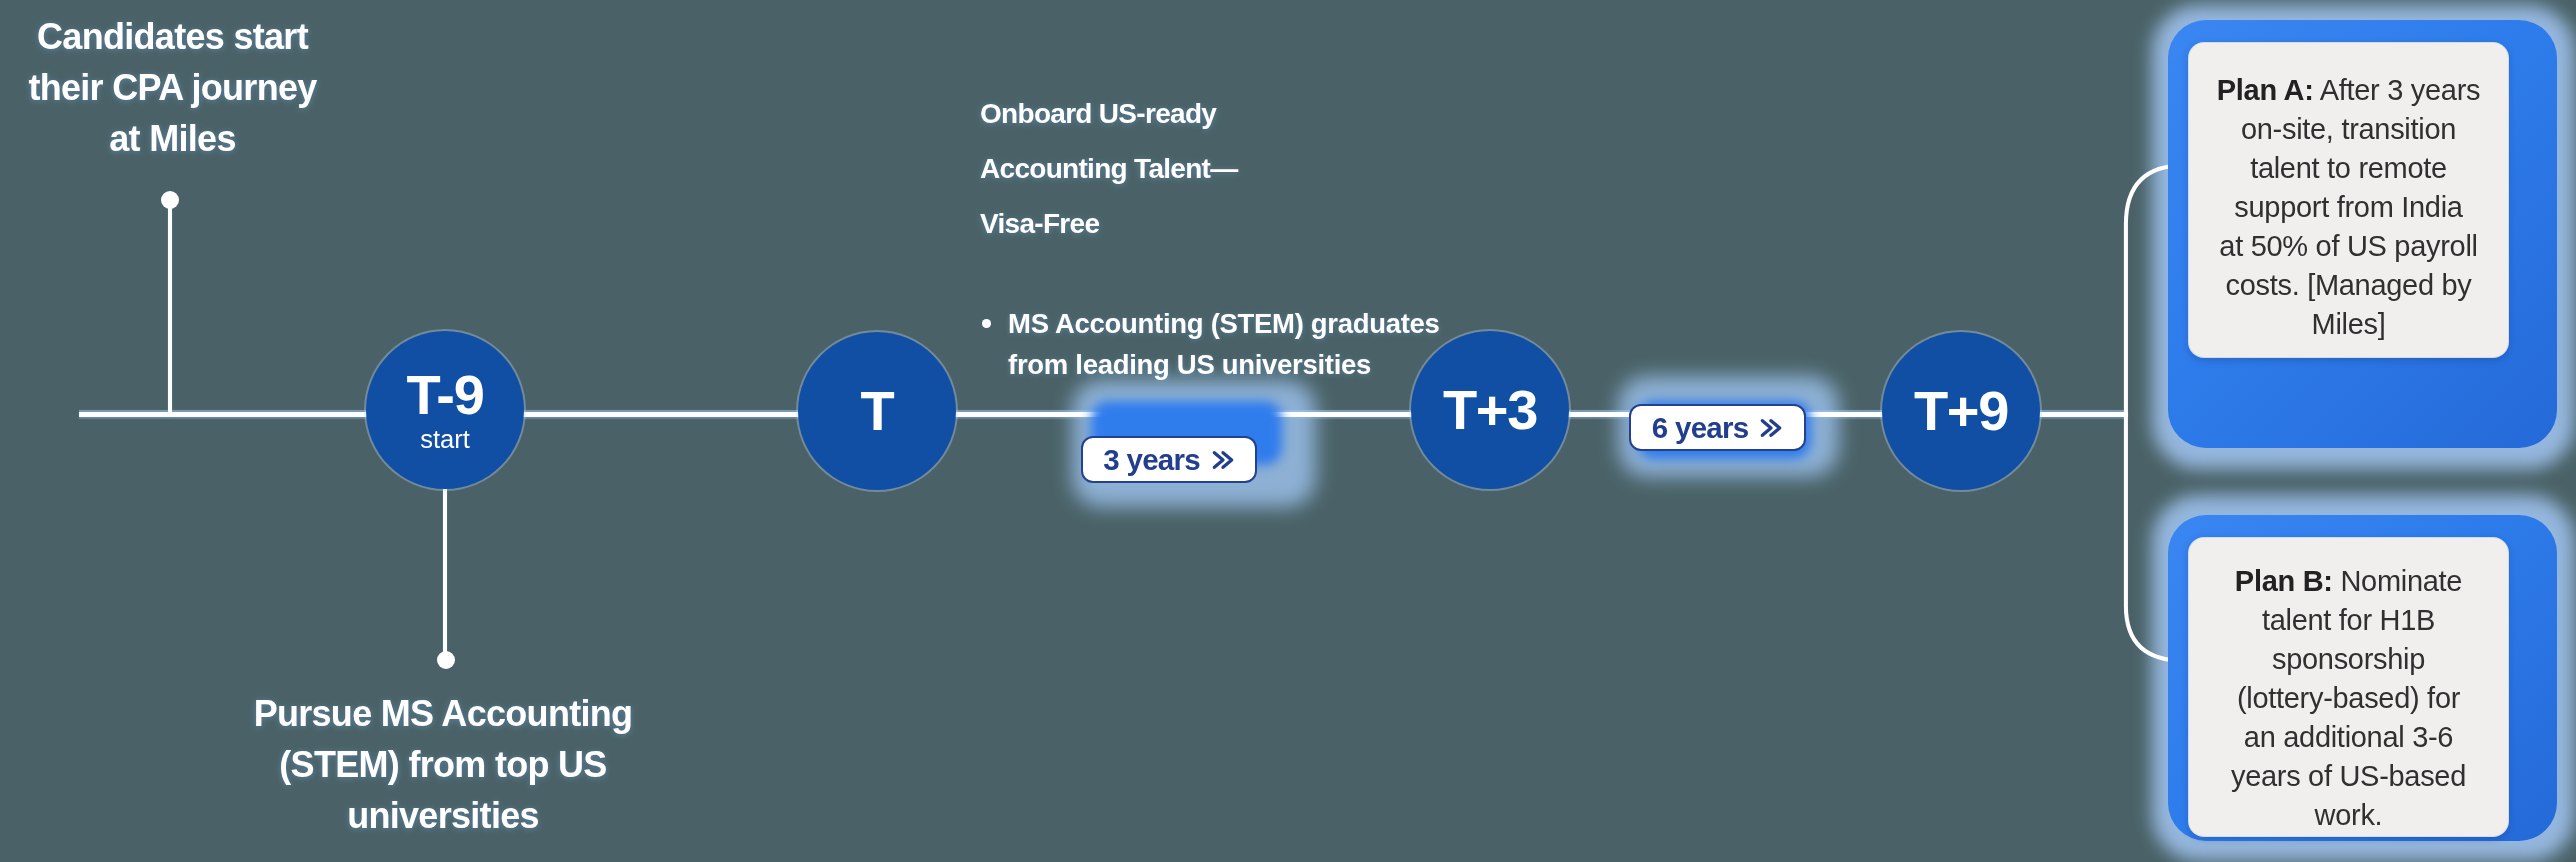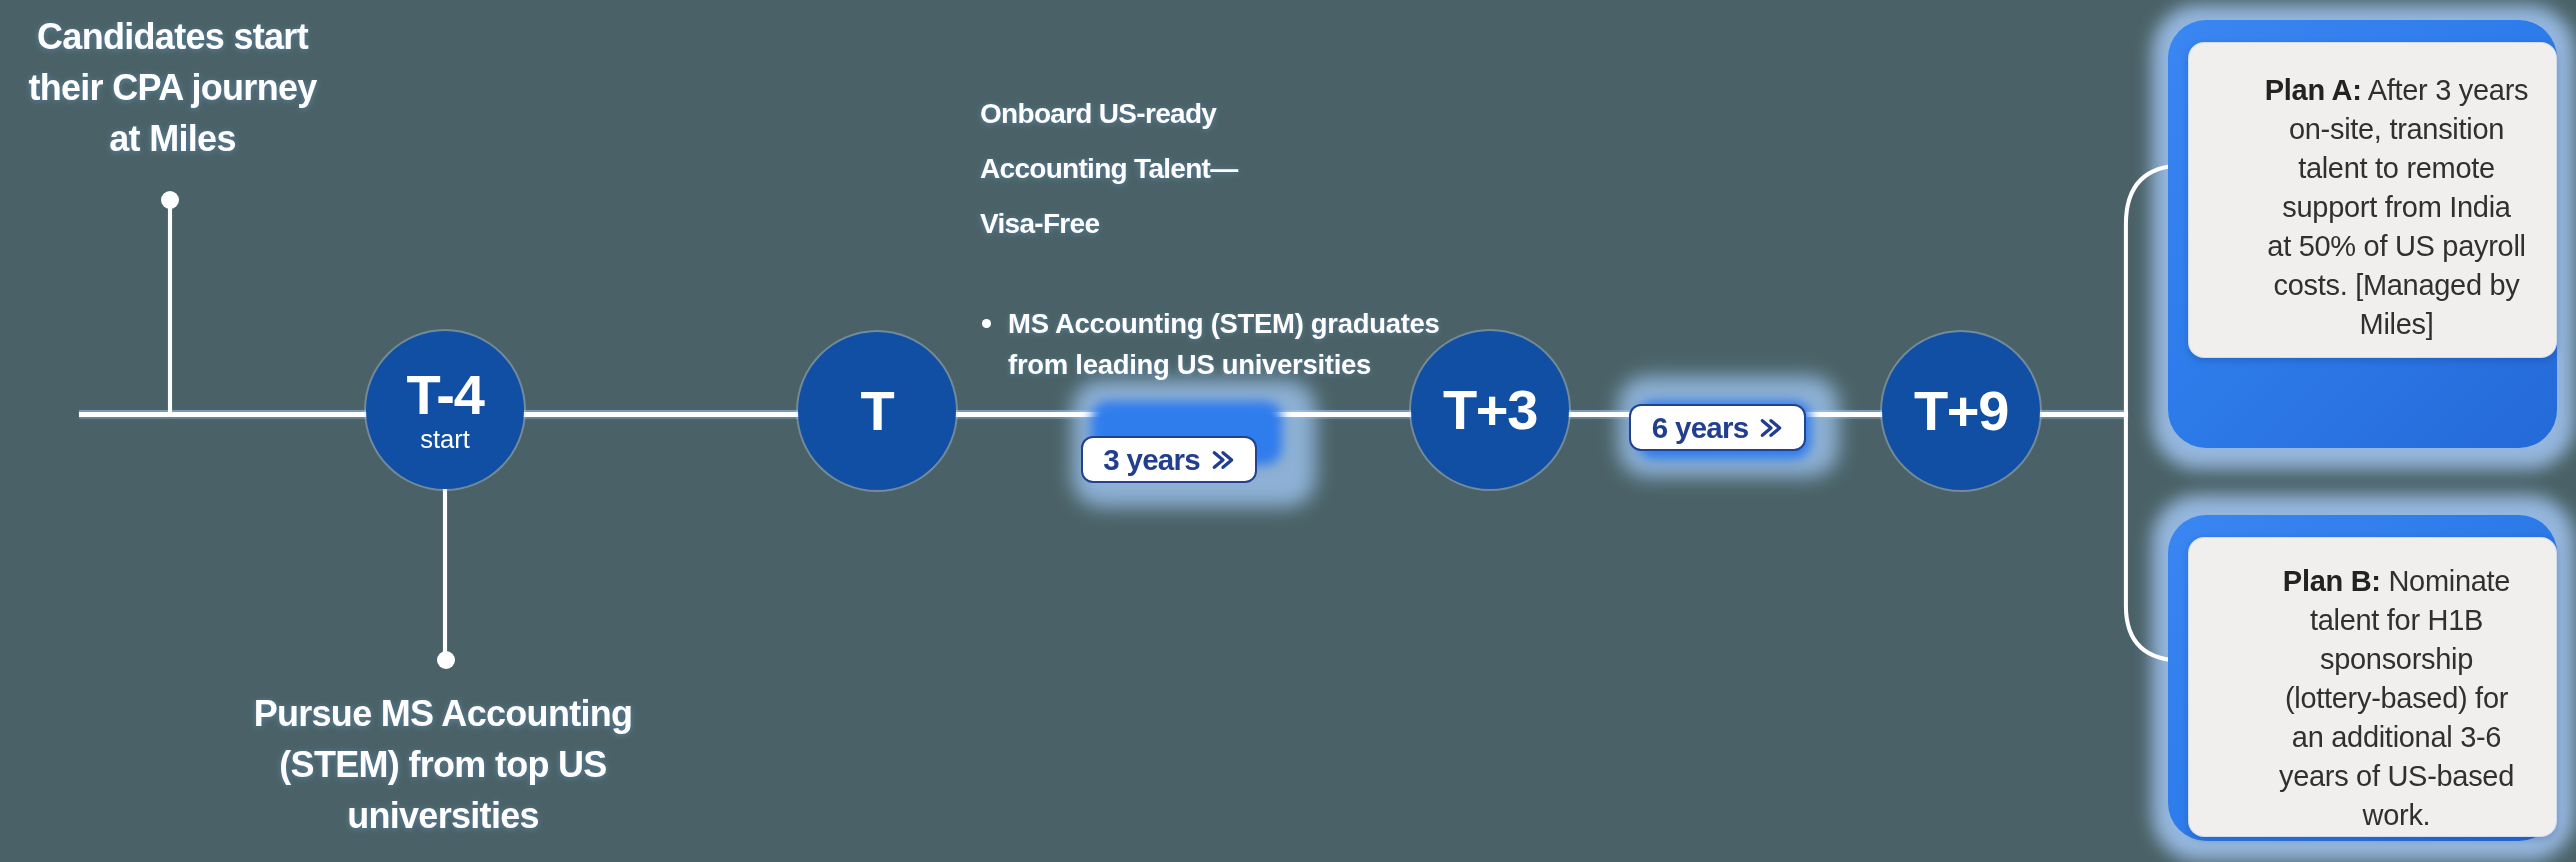--- a/index.html
+++ b/index.html
@@ -130,21 +130,20 @@
   }
   .panel-plan-a { left: 2168px; top: 20px;  width: 389px; height: 428px; }
   .panel-plan-b { left: 2168px; top: 515px; width: 389px; height: 326px; }
   .plan-card {
     position: absolute; border-radius: 16px;
     background: #f0efed;
     border: 1.3px solid rgba(195, 212, 240, 0.7);
     box-shadow: 0 2.7px 6.7px rgba(20, 50, 110, 0.25);
     z-index: 3;
     text-align: center;
-    padding-left: 48px;
   }
   .card-plan-a { left: 2188px; top: 42px;  width: 319px; height: 314px; }
   .card-plan-b { left: 2188px; top: 537px; width: 319px; height: 298px; }
   .plan-text {
     color: #303030; font-size: 29px; line-height: 39px;
     white-space: pre; letter-spacing: -0.3px;
   }
   .card-plan-a .plan-text { padding-top: 28px; }
   .card-plan-b .plan-text { padding-top: 24px; }
   .plan-label { font-weight: bold; color: #222222; }
@@ -171,21 +170,21 @@
 Visa-Free</div>
 <div class="bullet-list">
   <div class="bullet-item">
     <div class="bullet-dot"></div>
     <div class="bullet-text">MS Accounting (STEM) graduates
 from leading US universities</div>
   </div>
 </div>
 
 <div class="node node-t1">
-  <div class="node-label">T-4</div>
+  <div class="node-label">T-9</div>
   <div class="node-sublabel">start</div>
 </div>
 <div class="node node-t">
   <div class="node-label">T</div>
   <div class="node-sublabel"></div>
 </div>
 <div class="node node-t3">
   <div class="node-label">T+3</div>
   <div class="node-sublabel"></div>
 </div>

